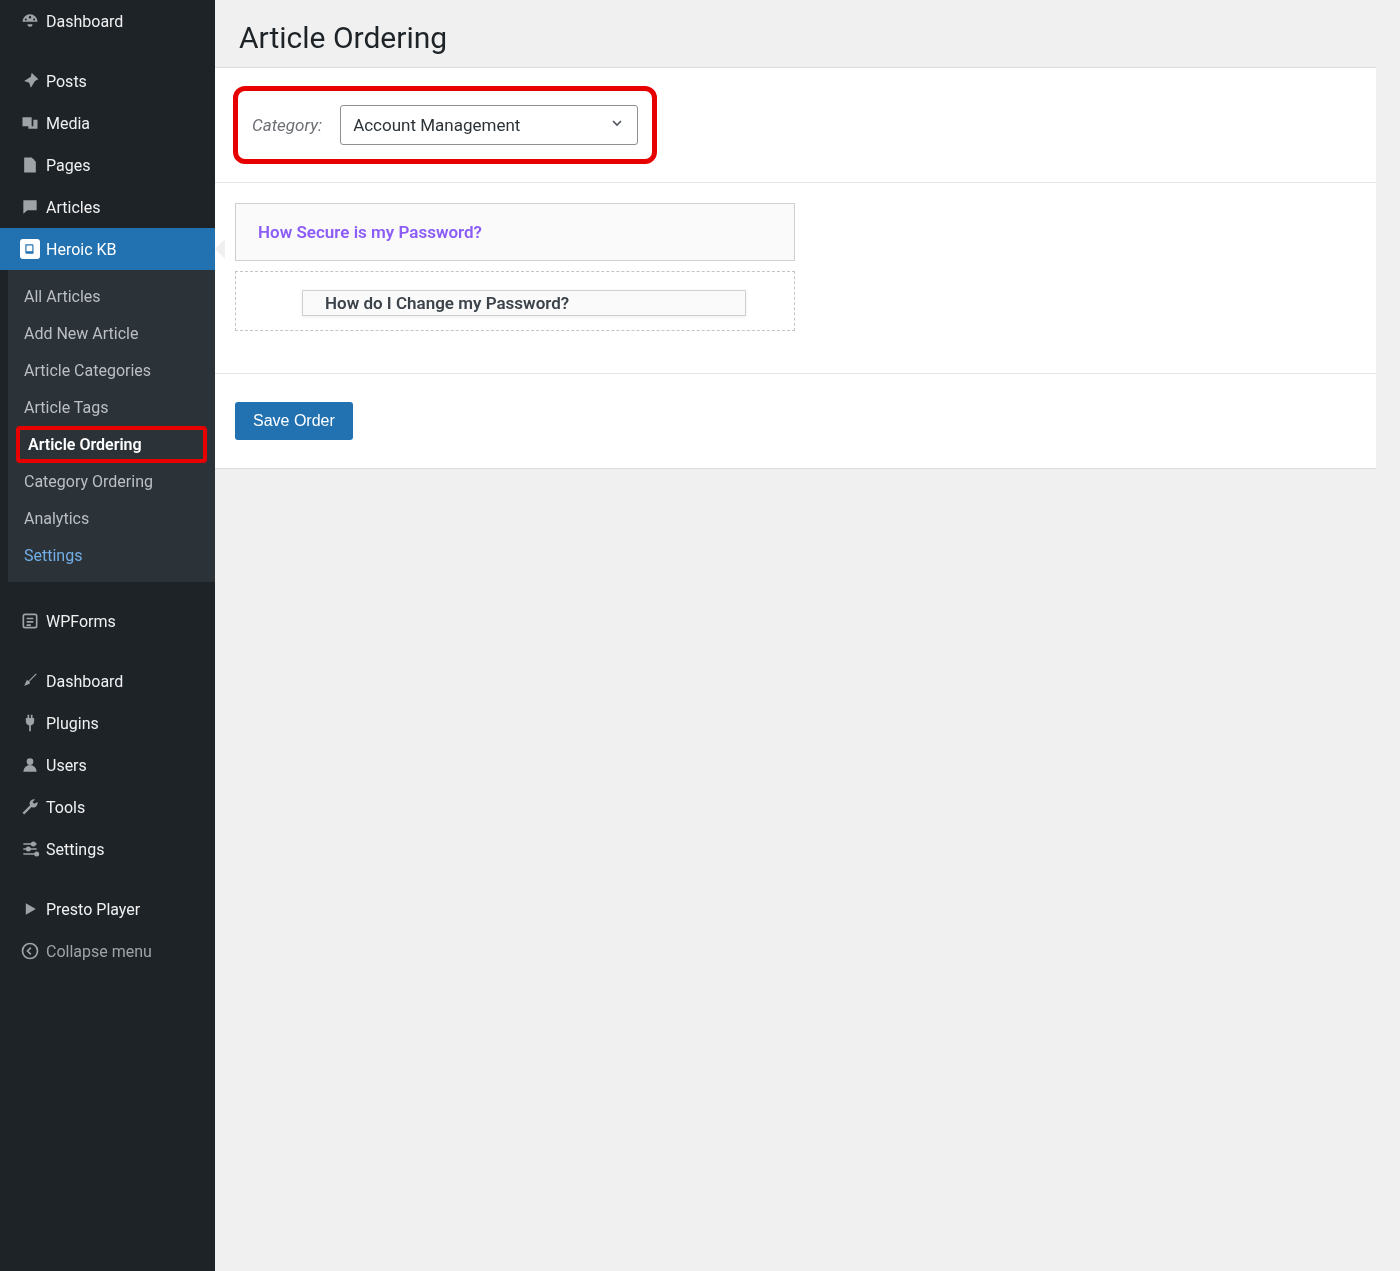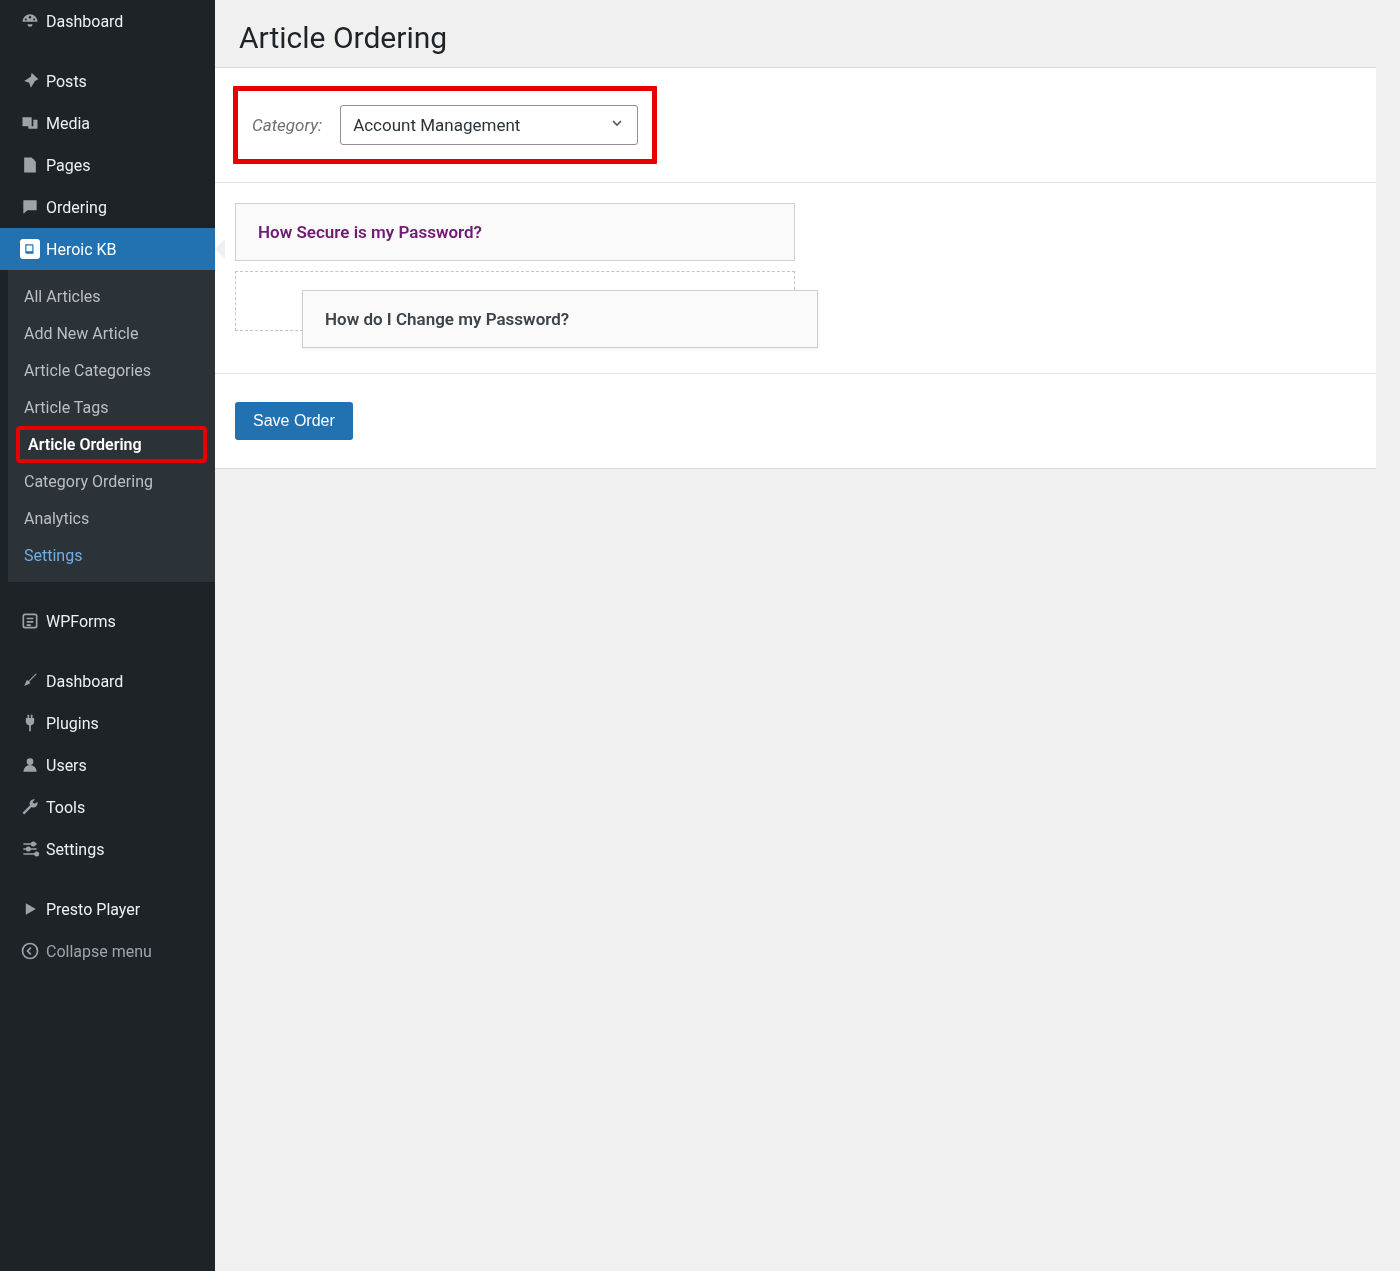--- a/index.html
+++ b/index.html
@@ -89,21 +89,21 @@
   }
   .category-row {
     padding: 18px 18px;
     display:flex;
     align-items:center;
     gap: 18px;
     border-bottom: 1px solid #e2e4e7;
   }
   .category-red {
     border: 5px solid #e60000;
-    border-radius: 1px;
+    border-radius: 12px;
     display: inline-flex;
     align-items: center;
     gap: 18px;
     padding: 14px 14px;
     margin: 0;
   }
   .category-label {
     font-style: italic;
     color: #6c7075;
     font-size: 17px;
@@ -125,38 +125,38 @@
     background: #fff;
     padding: 20px 20px 32px 20px;
   }
   .article-item {
     width: 560px;
     border: 1px solid #ccd0d4;
     background: #fafafa;
     padding: 18px 22px;
     font-size: 17px;
     font-weight: 600;
-    color: #701a75;
+    color: #8b5cf6;
     margin-bottom: 10px;
   }
   .placeholder-row {
     width: 560px;
     height: 60px;
     border: 1px dashed #c3c4c7;
     margin-bottom: 10px;
     position: relative;
   }
   .dragging {
     position: absolute;
     left: 66px;
     top: 18px;
-    width: 516px;
+    width: 444px;
     border: 1px solid #ccd0d4;
     background: #fafafa;
-    padding: 18px 22px;
+    padding: 2px 22px;
     font-size: 17px;
     font-weight: 600;
     color: #3c434a;
     box-shadow: 0 1px 3px rgba(0,0,0,.08);
     z-index: 3;
   }
   .save-area {
     padding: 28px 20px;
     border-top: 1px solid #e2e4e7;
   }
@@ -212,21 +212,21 @@
     </span>
     <span>Pages</span>
   </div>
 
   <div class="sidebar-item top">
     <span class="icon">
       <svg width="20" height="20" viewBox="0 0 24 24" fill="currentColor">
           <path d="M4 4h16v12H9l-5 4z"></path>
         </svg>
     </span>
-    <span>Ordering</span>
+    <span>Articles</span>
   </div>
 
   <div class="sidebar-item active">
     <span class="icon">
       <span class="heroic-icon">
         <svg width="14" height="14" viewBox="0 0 24 24" fill="currentColor">
             <path d="M4 4h12a2 2 0 0 1 2 2v14H6a2 2 0 0 1-2-2zM6 6v10h10V6z"></path>
           </svg>
       </span>
     </span>

